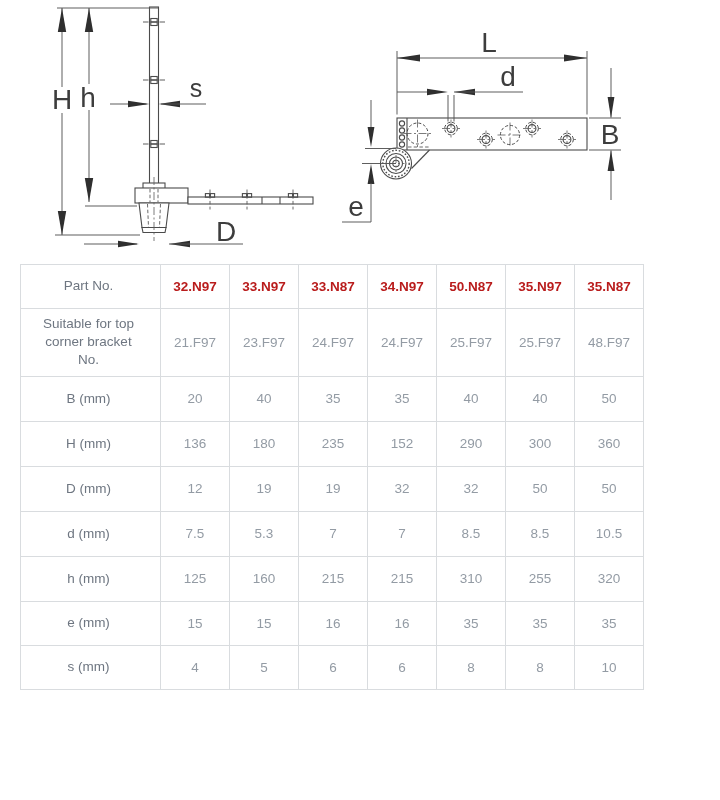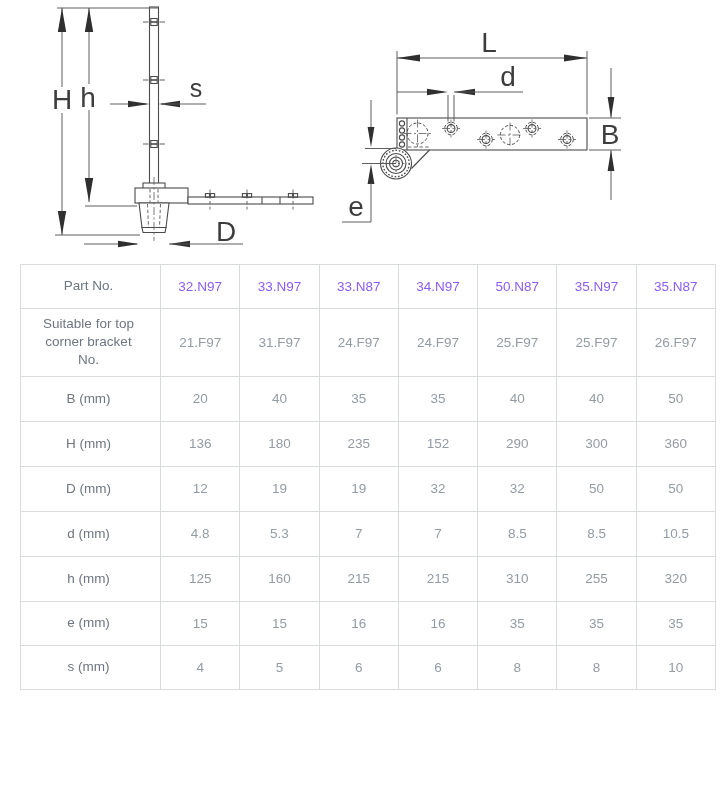--- a/index.html
+++ b/index.html
@@ -14,32 +14,32 @@
   .hid {fill:none;stroke:#5a5a5a;stroke-width:0.9;stroke-dasharray:3.5 2.2;}
   .cl  {fill:none;stroke:#5a5a5a;stroke-width:0.8;stroke-dasharray:8 2.5 2 2.5;}
   .dshc{fill:none;stroke:#4b4b4b;stroke-width:1;stroke-dasharray:3 2;}
   .knl {fill:none;stroke:#4b4b4b;stroke-width:1.4;stroke-dasharray:1.6 1.8;}
   .dim {fill:none;stroke:#555555;stroke-width:0.95;}
   .arr {fill:#2f2f2f;stroke:none;}
   .dimtxt{fill:#3d3d3d;font-family:"Liberation Sans",sans-serif;font-weight:400;}
   .t28{font-size:28px;} .t25{font-size:25px;}
   
   table.spec{
-    position:absolute;left:20px;top:264px;width:696px;
+    position:absolute;left:20px;top:264px;width:624px;
     border-collapse:collapse;table-layout:fixed;
   }
   table.spec td{
     border:1px solid #d9dcdf;vertical-align:middle;
     font-size:13.5px;text-align:center;
   }
   td.lbl{
     text-align:left;padding:6px 18px 6px 14px;color:#6e7681;
     line-height:1.35;font-weight:400;
   }
-  td.pn {color:#8b5cf6;font-weight:400;font-size:14px;}
+  td.pn {color:#b91c1c;font-weight:700;font-size:14px;}
   td.val{color:#939ba4;}
   tr.rh-hdr{height:44px;} tr.rh-tall{height:60px;}
   tr.rh-std{height:45px;} tr.rh-sm{height:44px;}
 </style>
 </head>
 <body>
 
 <div class="page">
 
   <svg class="drawing" viewBox="0 0 720 262">
@@ -237,26 +237,26 @@
         <td class="pn">33.N97</td>
         <td class="pn">33.N87</td>
         <td class="pn">34.N97</td>
         <td class="pn">50.N87</td>
         <td class="pn">35.N97</td>
         <td class="pn">35.N87</td>
       </tr>
       <tr class="rh-tall">
         <td class="lbl">Suitable for top corner bracket No.</td>
         <td class="val">21.F97</td>
-        <td class="val">31.F97</td>
+        <td class="val">23.F97</td>
         <td class="val">24.F97</td>
         <td class="val">24.F97</td>
         <td class="val">25.F97</td>
         <td class="val">25.F97</td>
-        <td class="val">26.F97</td>
+        <td class="val">48.F97</td>
       </tr>
       <tr class="rh-std">
         <td class="lbl">B (mm)</td>
         <td class="val">20</td>
         <td class="val">40</td>
         <td class="val">35</td>
         <td class="val">35</td>
         <td class="val">40</td>
         <td class="val">40</td>
         <td class="val">50</td>
@@ -276,21 +276,21 @@
         <td class="val">12</td>
         <td class="val">19</td>
         <td class="val">19</td>
         <td class="val">32</td>
         <td class="val">32</td>
         <td class="val">50</td>
         <td class="val">50</td>
       </tr>
       <tr class="rh-std">
         <td class="lbl">d (mm)</td>
-        <td class="val">4.8</td>
+        <td class="val">7.5</td>
         <td class="val">5.3</td>
         <td class="val">7</td>
         <td class="val">7</td>
         <td class="val">8.5</td>
         <td class="val">8.5</td>
         <td class="val">10.5</td>
       </tr>
       <tr class="rh-std">
         <td class="lbl">h (mm)</td>
         <td class="val">125</td>

